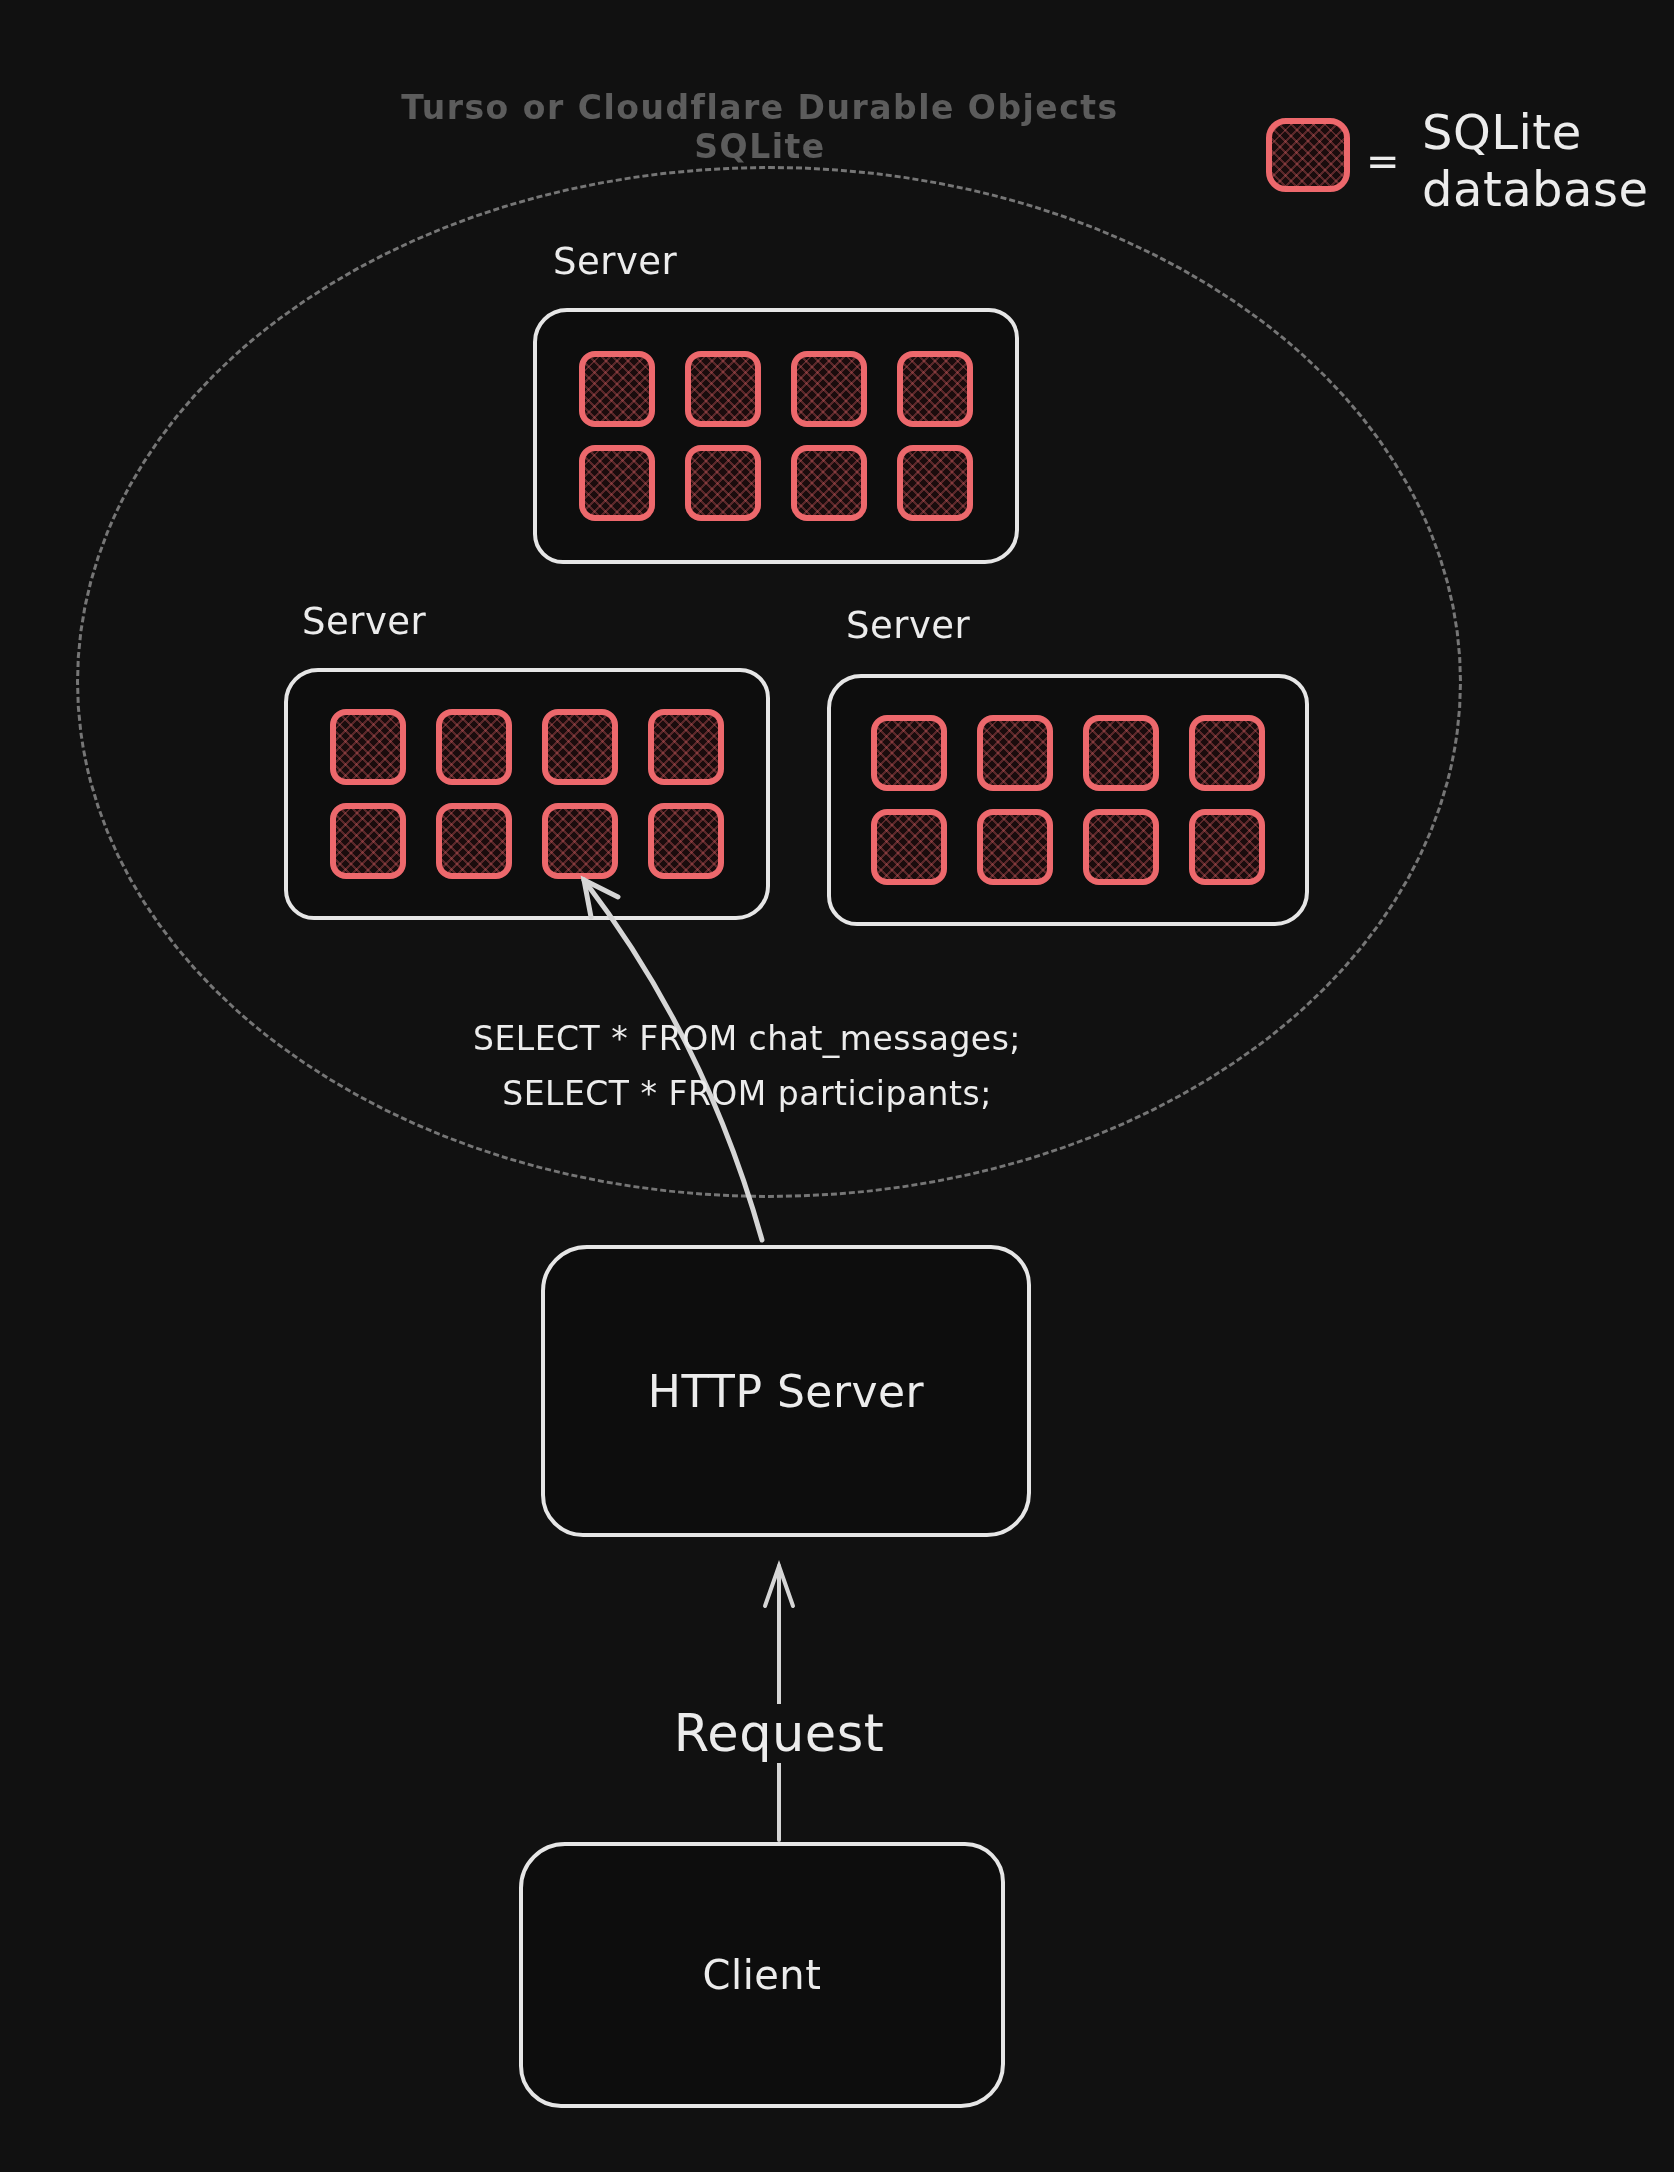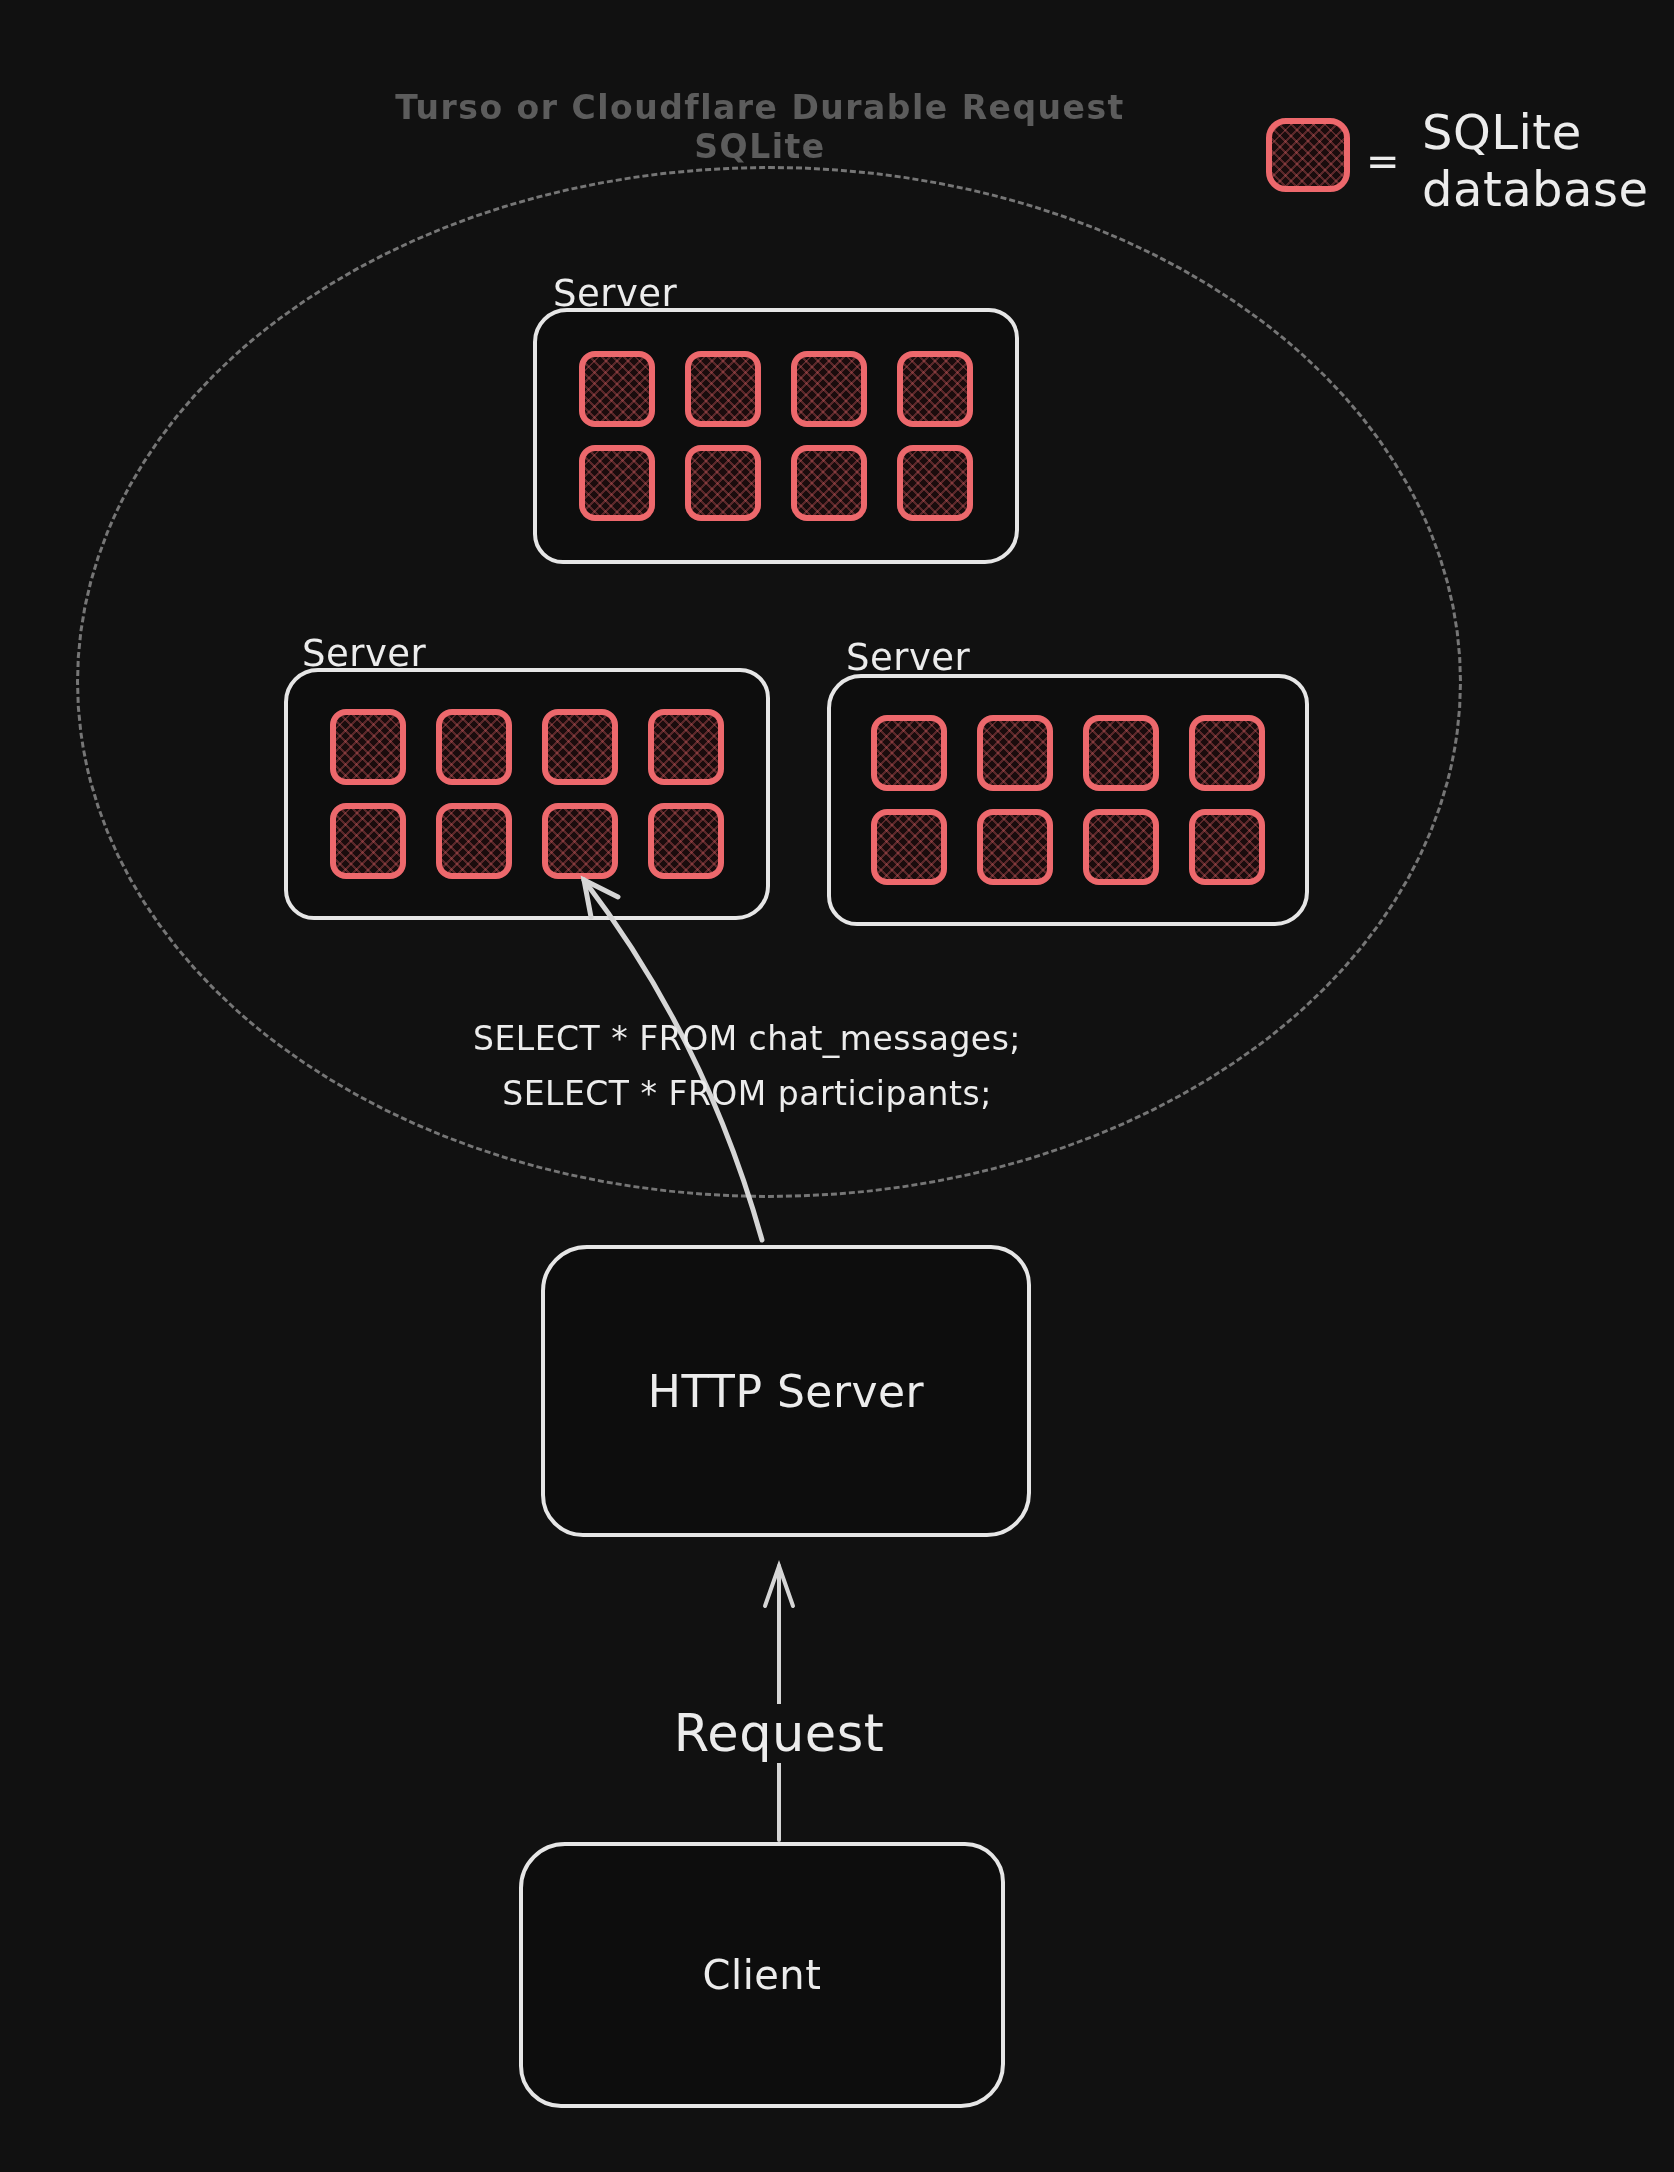--- a/index.html
+++ b/index.html
@@ -25,21 +25,21 @@
       var(--db-fill,#1a0c0d);
     z-index:3;
   }
   .legend-eq { left:1366px; top:138px; font-size:40px; z-index:3; }
   .legend-text { left:1422px; top:104px; font-size:48px; line-height:1.18; z-index:3; }
   .cluster {
     left:76px; top:166px; width:1386px; height:1032px;
     border:3px dashed var(--dashed-gray,#767676); border-radius:50%;
     z-index:1;
   }
-  .server-label { font-size:37px; color:var(--text,#ececec); z-index:3;margin-top:32px; }
+  .server-label { font-size:37px; color:var(--text,#ececec); z-index:3; }
   .server-box {
     border:4px solid var(--stroke,#e6e6e6);
     border-radius:34px 30px 34px 30px;
     display:flex; align-items:center; justify-content:center;
     z-index:2; background:rgba(0,0,0,0.2);
   }
   .db-grid {
     display:grid; grid-template-columns:repeat(4,76px);
     grid-auto-rows:76px; column-gap:30px; row-gap:18px;
   }
@@ -70,21 +70,21 @@
     font-size:51px; z-index:3;margin-top:42px;
   }
   .request-label span { background:var(--background,#111111); padding:0 10px; }
   .arrows { position:absolute; left:0; top:0; z-index:2; pointer-events:none; }
 </style>
 </head>
 <body>
 
 <div class="canvas">
 
-  <div class="abs title">Turso or Cloudflare Durable Request SQLite</div>
+  <div class="abs title">Turso or Cloudflare Durable Objects SQLite</div>
 
   <div class="abs legend-swatch"></div>
   <div class="abs legend-eq">=</div>
   <div class="abs legend-text">
     <div>SQLite</div>
     <div>database</div>
   </div>
 
   <div class="abs cluster"></div>
 

